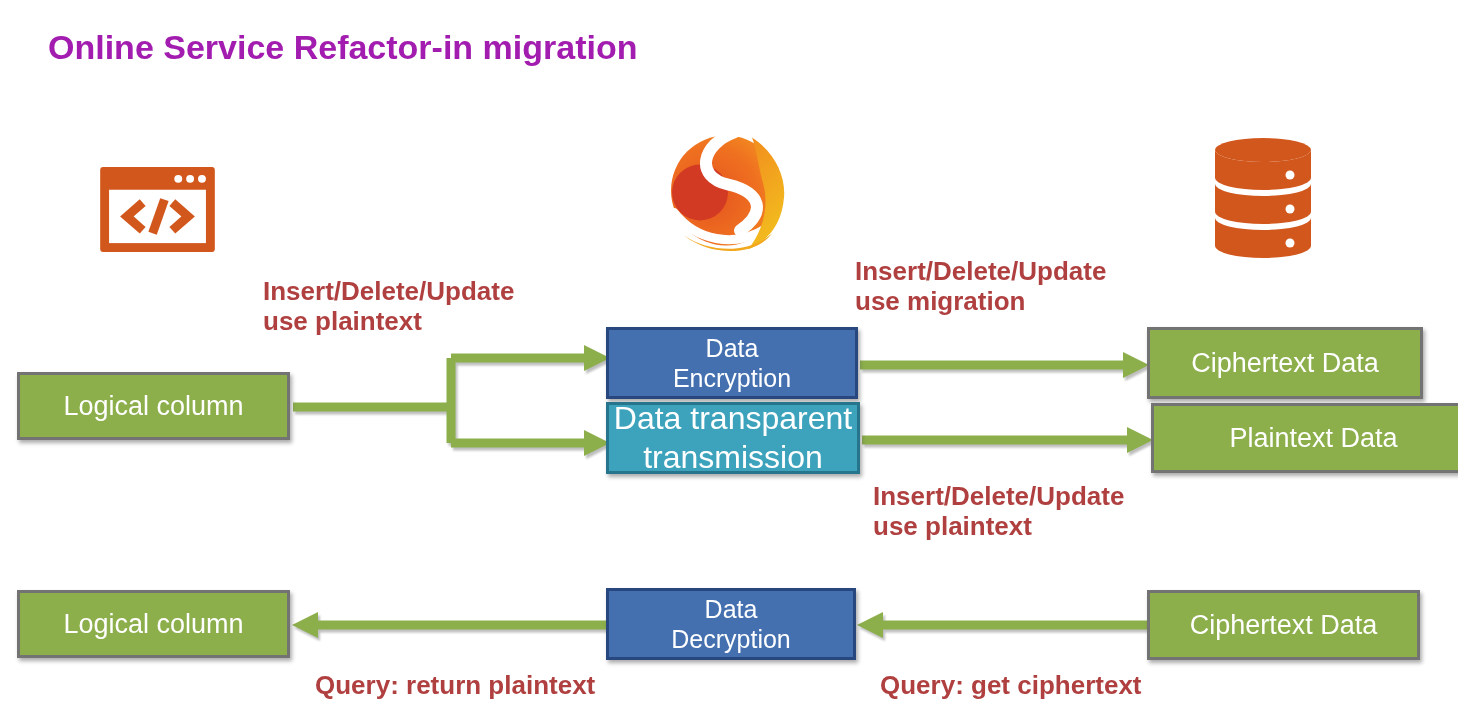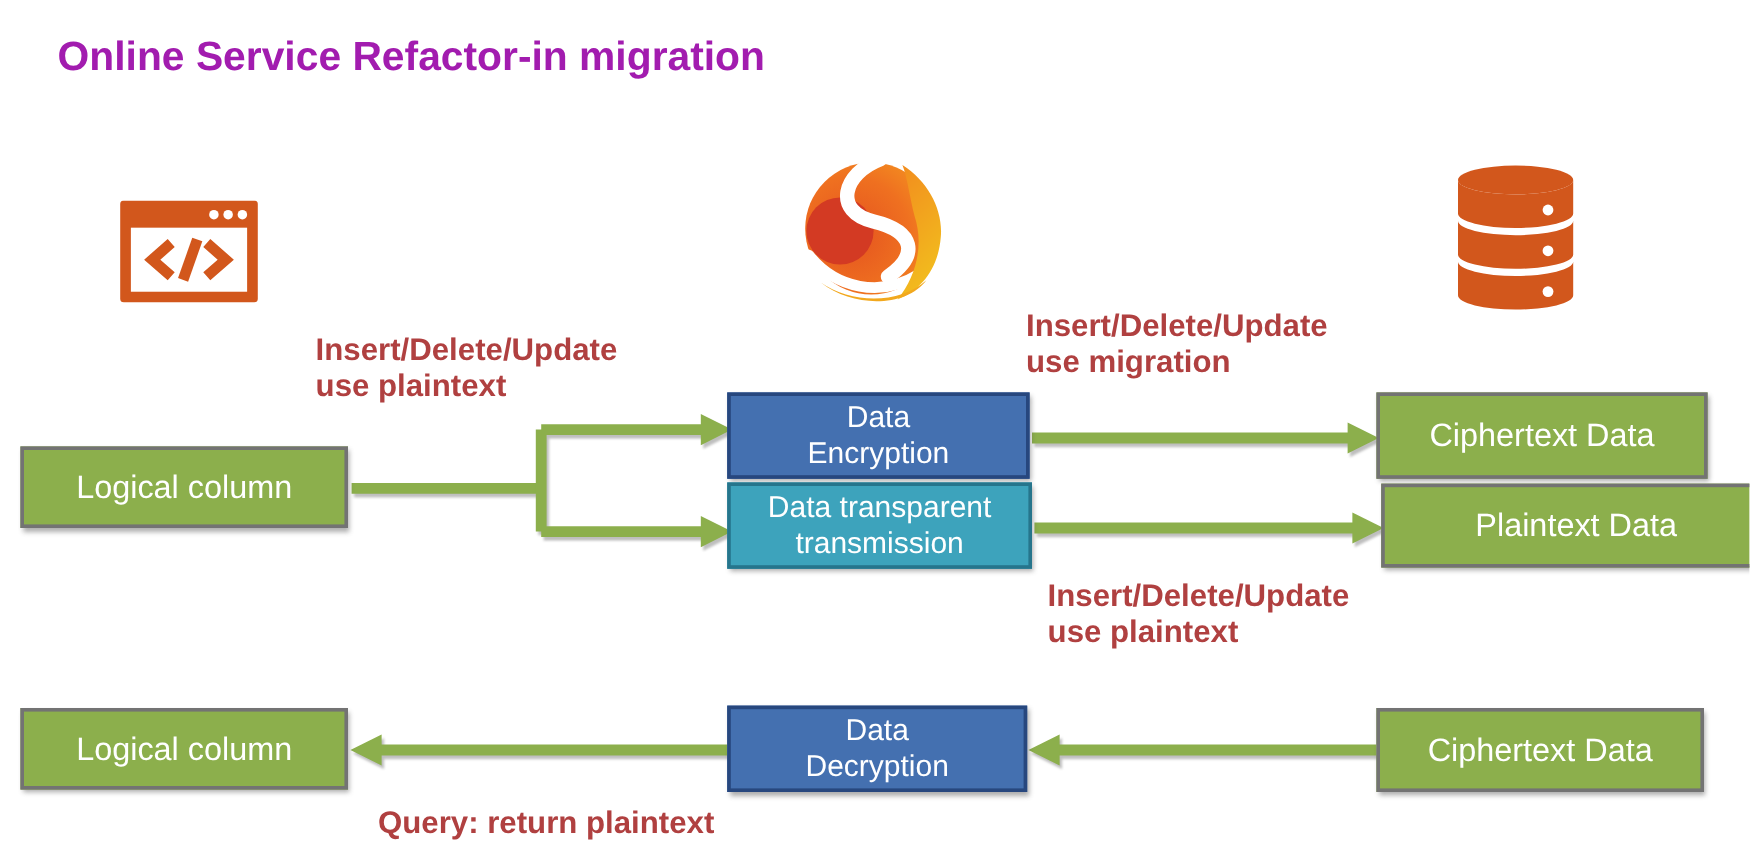--- a/index.html
+++ b/index.html
@@ -25,21 +25,21 @@
   
   .box {
     position:absolute; z-index:2; display:flex; flex-direction:column;
     align-items:center; justify-content:center;
     color:#ffffff; text-align:right;
     box-shadow: 2px 3px 4px rgba(70,70,70,0.45);
     box-sizing:border-box;
   }
   .box.green { background:#8CAF4C; border:3px solid #737373; font-size:27px; }
   .box.blue  { background:#4470B0; border:3px solid #27477E; font-size:25px; line-height:1.22; }
-  .box.teal  { background:#3DA3BC; border:3px solid #26758C; font-size:25px; line-height:1.22; }
+  .box.teal  { background:#3DA3BC; border:3px solid #26758C; font-size:32px; line-height:1.22; }
   #box-logical-top      { left:17px;   top:372px; width:273px; height:68px; }
   #box-encryption       { left:606px;  top:327px; width:252px; height:72px; }
   #box-transparent      { left:606px;  top:402px; width:254px; height:72px; }
   #box-ciphertext-top   { left:1147px; top:327px; width:276px; height:72px; }
   #box-plaintext        { left:1151px; top:403px; width:325px; height:70px; }
   #box-logical-bottom   { left:17px;   top:590px; width:273px; height:68px; }
   #box-decryption       { left:606px;  top:588px; width:250px; height:72px; }
   #box-ciphertext-bottom{ left:1147px; top:590px; width:273px; height:70px; }
   
   .red-label {
@@ -174,14 +174,17 @@
 
   <div class="red-label" id="lbl-insert-mid">
     <div>Insert/Delete/Update</div>
     <div>use plaintext</div>
   </div>
 
   <div class="red-label" id="lbl-query-return">
     <span>Query: return plaintext</span>
   </div>
 
+  <div class="red-label" id="lbl-query-get">
+    <span>Query: get ciphertext</span>
+  </div>
 
 </div>
 
 </body></html>

